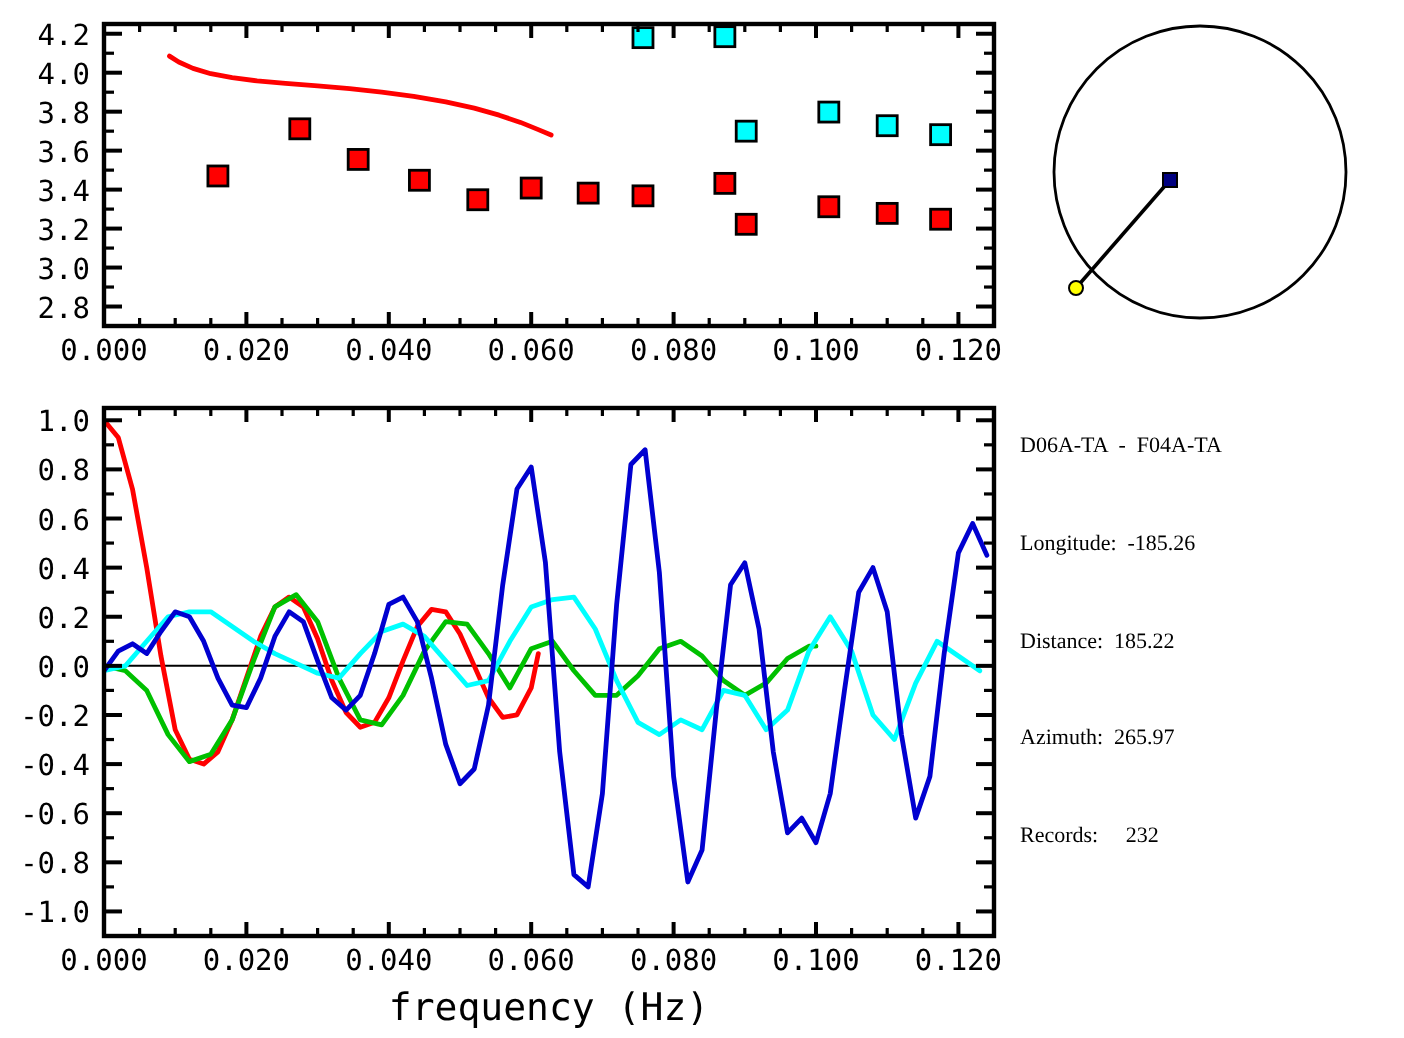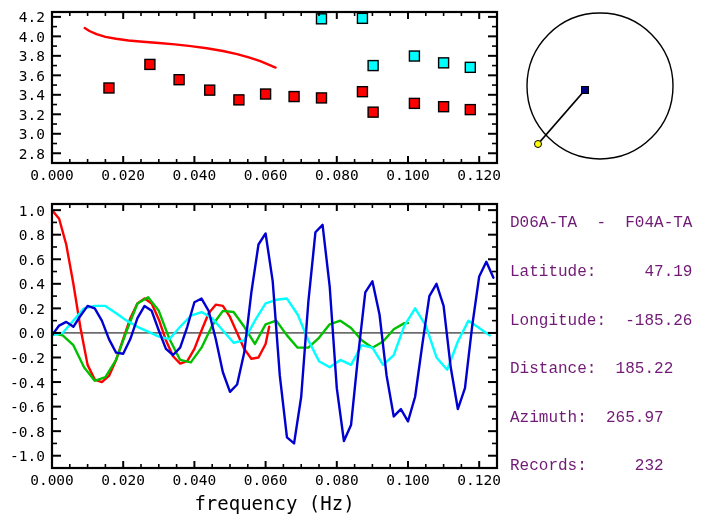--- a/index.html
+++ b/index.html
@@ -1,22 +1,22 @@
 <!DOCTYPE html>
 <html><head>
 <meta charset="utf-8">
 <style>
   html,body{margin:0;padding:0;background:#ffffff;}
   body{width:702px;height:519px;position:relative;overflow:hidden;
        font-family:"DejaVu Sans","Liberation Sans",sans-serif;color:#000;}
   .page{position:absolute;left:0;top:0;width:702px;height:519px;}
   svg{display:block;}
   .info{position:absolute;left:510px;top:183px;width:190px;
-        font-family:Liberation Mono, monospace;
-        font-size:16px;line-height:16.2px;color:#701a75;white-space:pre;}
+        font-family:Liberation Serif, serif;
+        font-size:11px;line-height:16.2px;color:#000000;white-space:pre;}
   .info div{white-space:pre;}
 </style>
 </head>
 <body>
 
 <div class="page">
 
   <svg id="fig" width="702" height="519">
       <g>
         <defs>
@@ -274,20 +274,19 @@
       <g>
         <circle cx="600" cy="86" r="73" fill="none" stroke="#000" stroke-width="1.4"></circle>
         <line x1="585" y1="90" x2="538" y2="144" stroke="#000000" stroke-width="1.8"></line>
         <rect x="581.5" y="86.5" width="7" height="7" fill="#000080" stroke="#000" stroke-width="1"></rect>
         <circle cx="538" cy="144" r="3.5" fill="#ffff00" stroke="#000" stroke-width="1"></circle>
       </g>
     </svg>
 
   <div class="info">
     <div>D06A-TA  -  F04A-TA</div>
-    <div>Latitude:     47.19</div>
     <div>Longitude:  -185.26</div>
     <div>Distance:  185.22</div>
     <div>Azimuth:  265.97</div>
     <div>Records:     232</div>
   </div>
 
 </div>
 
 </body></html>

